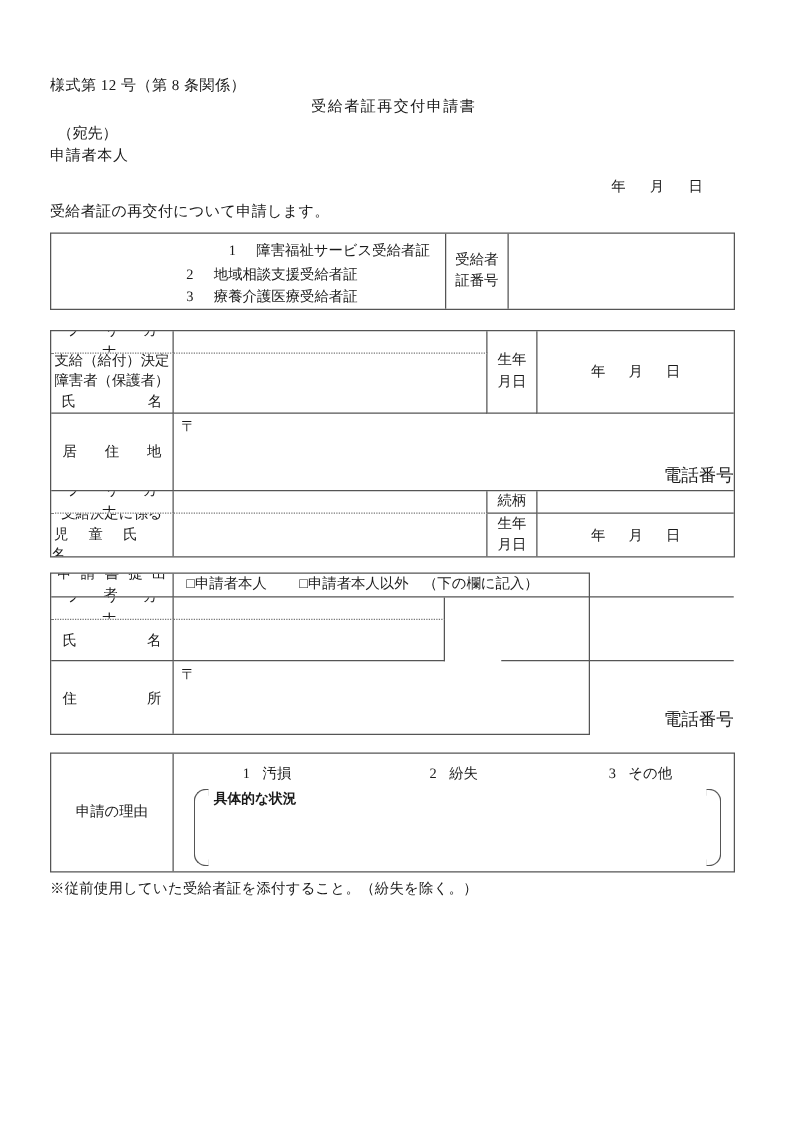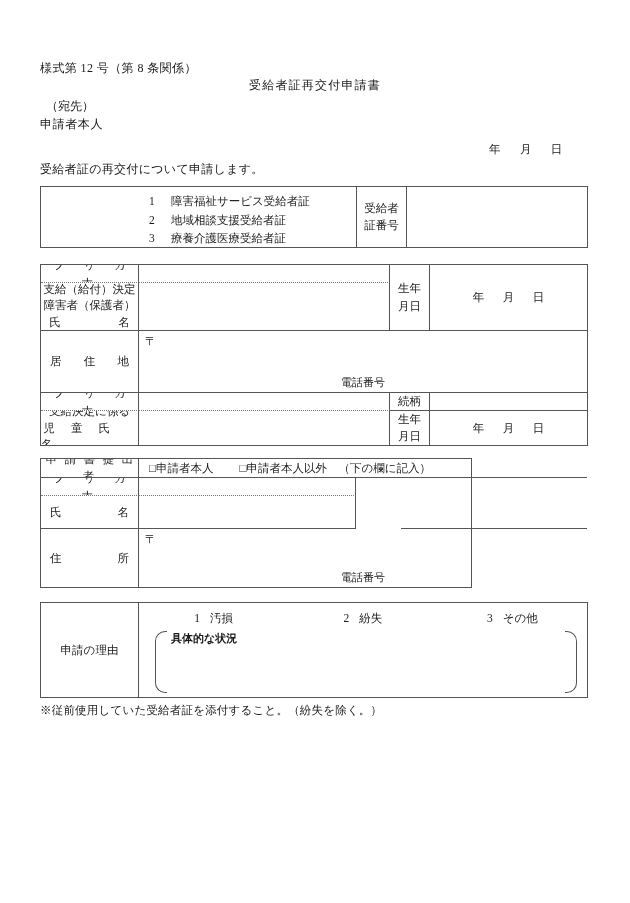--- a/index.html
+++ b/index.html
@@ -114,21 +114,21 @@
     box-sizing: border-box;
   }
 
   .pad {
     padding: 3px 6px;
     box-sizing: border-box;
   }
 
   .opt-row {
     display: flex;
-    align-items: center;
+    align-items: flex-start;
     height: 100%;
     padding-left: 10px;
     box-sizing: border-box;
   }
   .opt-num { display: inline-block; width: 22px; }
 
   .date-inline {
     display: flex;
     align-items: center;
     justify-content: center;
@@ -140,22 +140,22 @@
 
   .postal {
     position: absolute;
     left: 6px; top: 3px;
     font-size: 11.5px;
   }
   .phone {
     position: absolute;
     right: 0; left: 0;
     bottom: 2px;
-    text-align: center;
-    font-size: 11px;
+    text-align: right;
+    font-size: 14px;
   }
 
   
   .reason-opts {
     position: absolute;
     left: 0; top: 8px;
     width: 100%;
     display: flex;
     font-size: 11.5px;
   }
@@ -220,21 +220,21 @@
     <span class="u">月</span>
     <span>日</span>
   </div>
   <div class="intro">受給者証の再交付について申請します。</div>
 
   <div class="tbl" style="left:40px; top:186px; width:548px; height:62px;">
 
 
     <div class="cell bd-r" style="left:98px; top:0; width:218px; height:60px;">
       <div style="padding:5px 0 0 10px;">
-        <div style="line-height:1.62;">
+        <div style="line-height:1.62;margin-left:34px;">
           <span class="opt-num">1</span><span>障害福祉サービス受給者証</span>
         </div>
         <div style="line-height:1.62;">
           <span class="opt-num">2</span><span>地域相談支援受給者証</span>
         </div>
         <div style="line-height:1.62;">
           <span class="opt-num">3</span><span>療養介護医療受給者証</span>
         </div>
       </div>
     </div>

